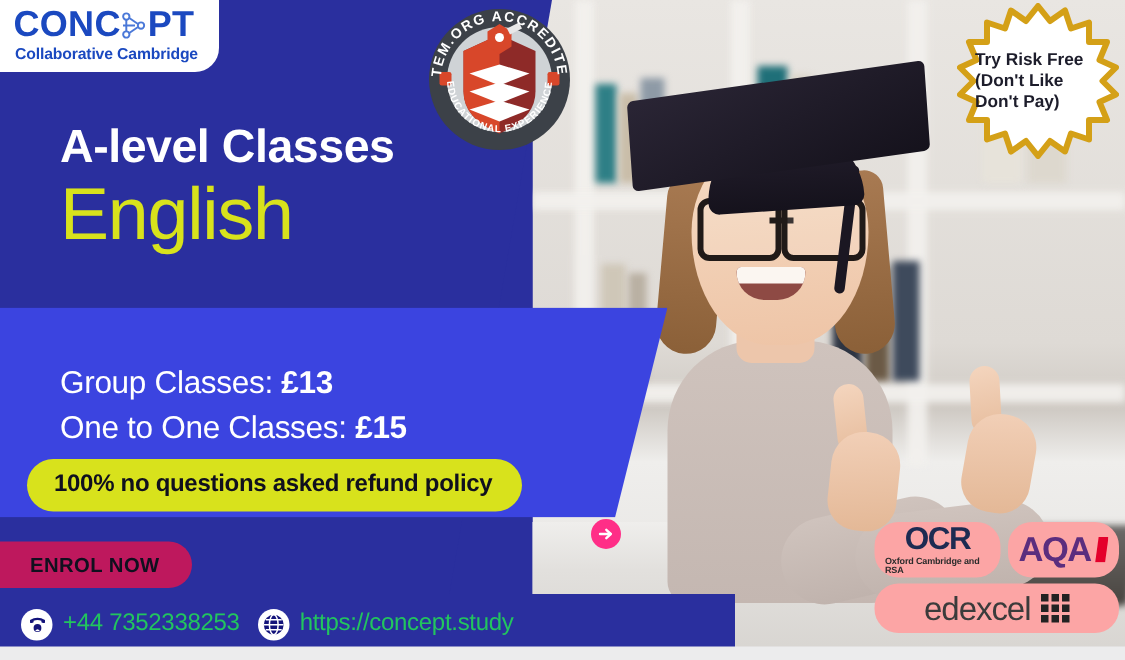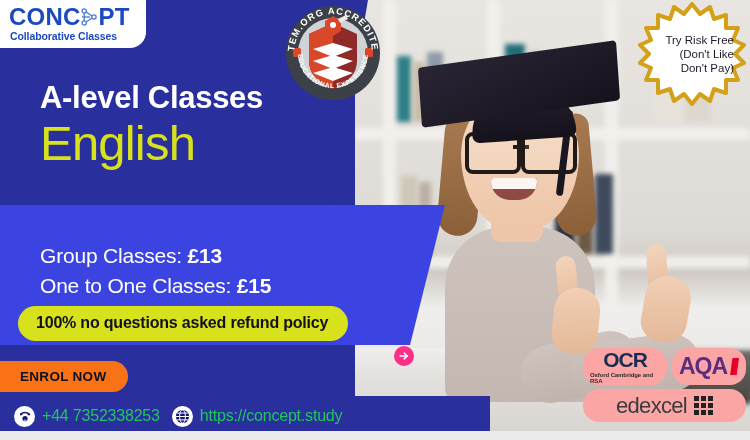--- a/index.html
+++ b/index.html
@@ -171,22 +171,22 @@
 
   
   .stem-badge {
     position:absolute; left:283px; top:3px; width:100px; height:100px; z-index:28;
   }
 
   
   .burst { position:absolute; right:4px; top:2px; width:108px; height:104px; z-index:28; }
   .burst-text {
     position:absolute; inset:0;
-    display:flex; flex-direction:column; align-items:flex-end; justify-content:center;
-    color:#1d1d2b; font-weight:400; font-size:11.5px; line-height:1.24; text-align:center;
+    display:flex; flex-direction:column; align-items:flex-start; justify-content:center;
+    color:#1d1d2b; font-weight:700; font-size:11.5px; line-height:1.24; text-align:center;
     padding:0 12px; box-sizing:border-box;
   }
 
   
   .headline { position:absolute; left:40px; top:82px; z-index:20; }
   .h-line1 {
     color:#ffffff; font-size:31px; font-weight:800; letter-spacing:-.3px; line-height:1.05;
   }
   .h-line2 {
     color:#d8e21c; font-size:49px; font-weight:400; letter-spacing:-.8px; line-height:1.02;
@@ -203,21 +203,21 @@
     position:absolute; left:18px; top:306px; z-index:22;
     background:#d8e21c; color:#10101e;
     font-size:16px; font-weight:600; letter-spacing:-.2px;
     padding:8px 20px 9px 18px;
     border-radius:20px;
   }
 
   
   .enrol-btn {
     position:absolute; left:0; top:361px; z-index:22;
-    background:#f97316; color:#10101e;
+    background:#be185d; color:#10101e;
     font-size:13.5px; font-weight:800; letter-spacing:.3px;
     padding:8px 22px 8px 20px;
     border-top-right-radius:22px; border-bottom-right-radius:22px;
     border:none; cursor:pointer;
   }
 
   
   .arrow-badge {
     position:absolute; left:394px; top:346px; width:20px; height:20px;
     background:#ff2e87; border-radius:50%;
@@ -336,21 +336,21 @@
           <circle cx="3.2" cy="16" r="2.1" fill="none" stroke="#4a78d8" stroke-width="1.3"></circle>
           <circle cx="13" cy="10" r="2.1" fill="none" stroke="#4a78d8" stroke-width="1.3"></circle>
           <line x1="5.2" y1="5" x2="11" y2="9" stroke="#4a78d8" stroke-width="1.3"></line>
           <line x1="5.2" y1="15" x2="11" y2="11" stroke="#4a78d8" stroke-width="1.3"></line>
           <line x1="3.2" y1="6.1" x2="3.2" y2="13.9" stroke="#4a78d8" stroke-width="1.3"></line>
           <line x1="1" y1="10" x2="9" y2="10" stroke="#4a78d8" stroke-width="1.3"></line>
         </svg>
       </span>
       <span>PT</span>
     </div>
-    <div class="logo-tagline">Collaborative Classes</div>
+    <div class="logo-tagline">Collaborative Cambridge</div>
   </div>
 
   <div class="stem-badge">
     <svg width="100" height="100" viewBox="0 0 100 100">
       <defs>
         <path id="arcTop" d="M 50,50 m -39,0 a 39,39 0 0 1 78,0" fill="none"></path>
         <path id="arcBot" d="M 50,50 m -35,0 a 35,35 0 0 0 70,0" fill="none"></path>
       </defs>
       <circle cx="50" cy="50" r="47" fill="#3c4148"></circle>
       <circle cx="50" cy="50" r="35" fill="#cfd3d6"></circle>

